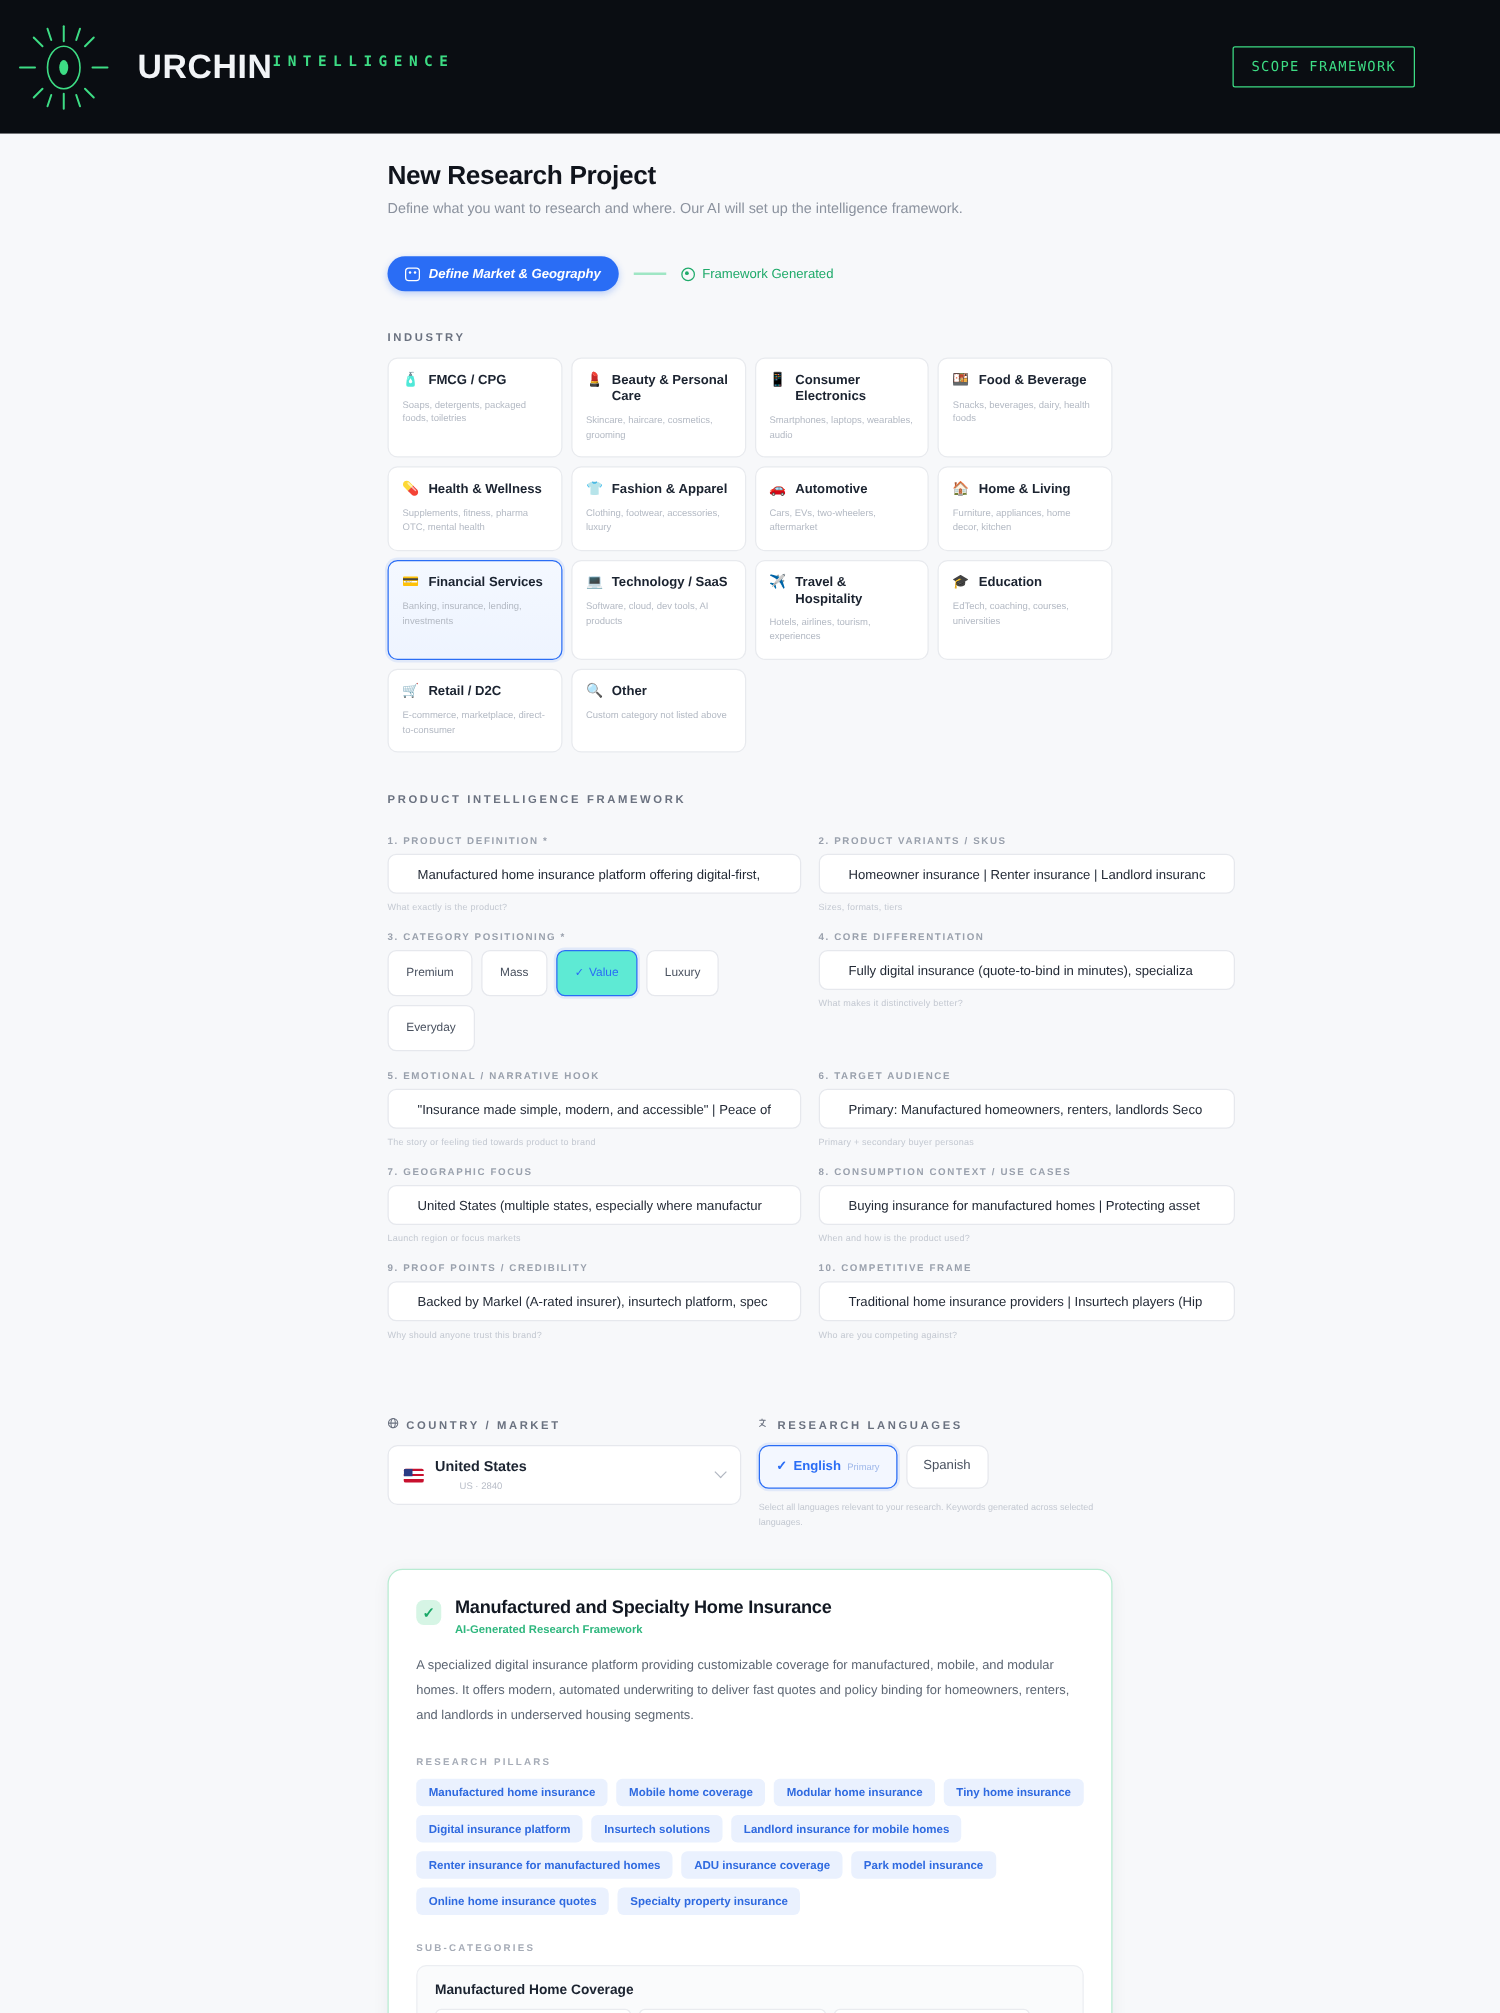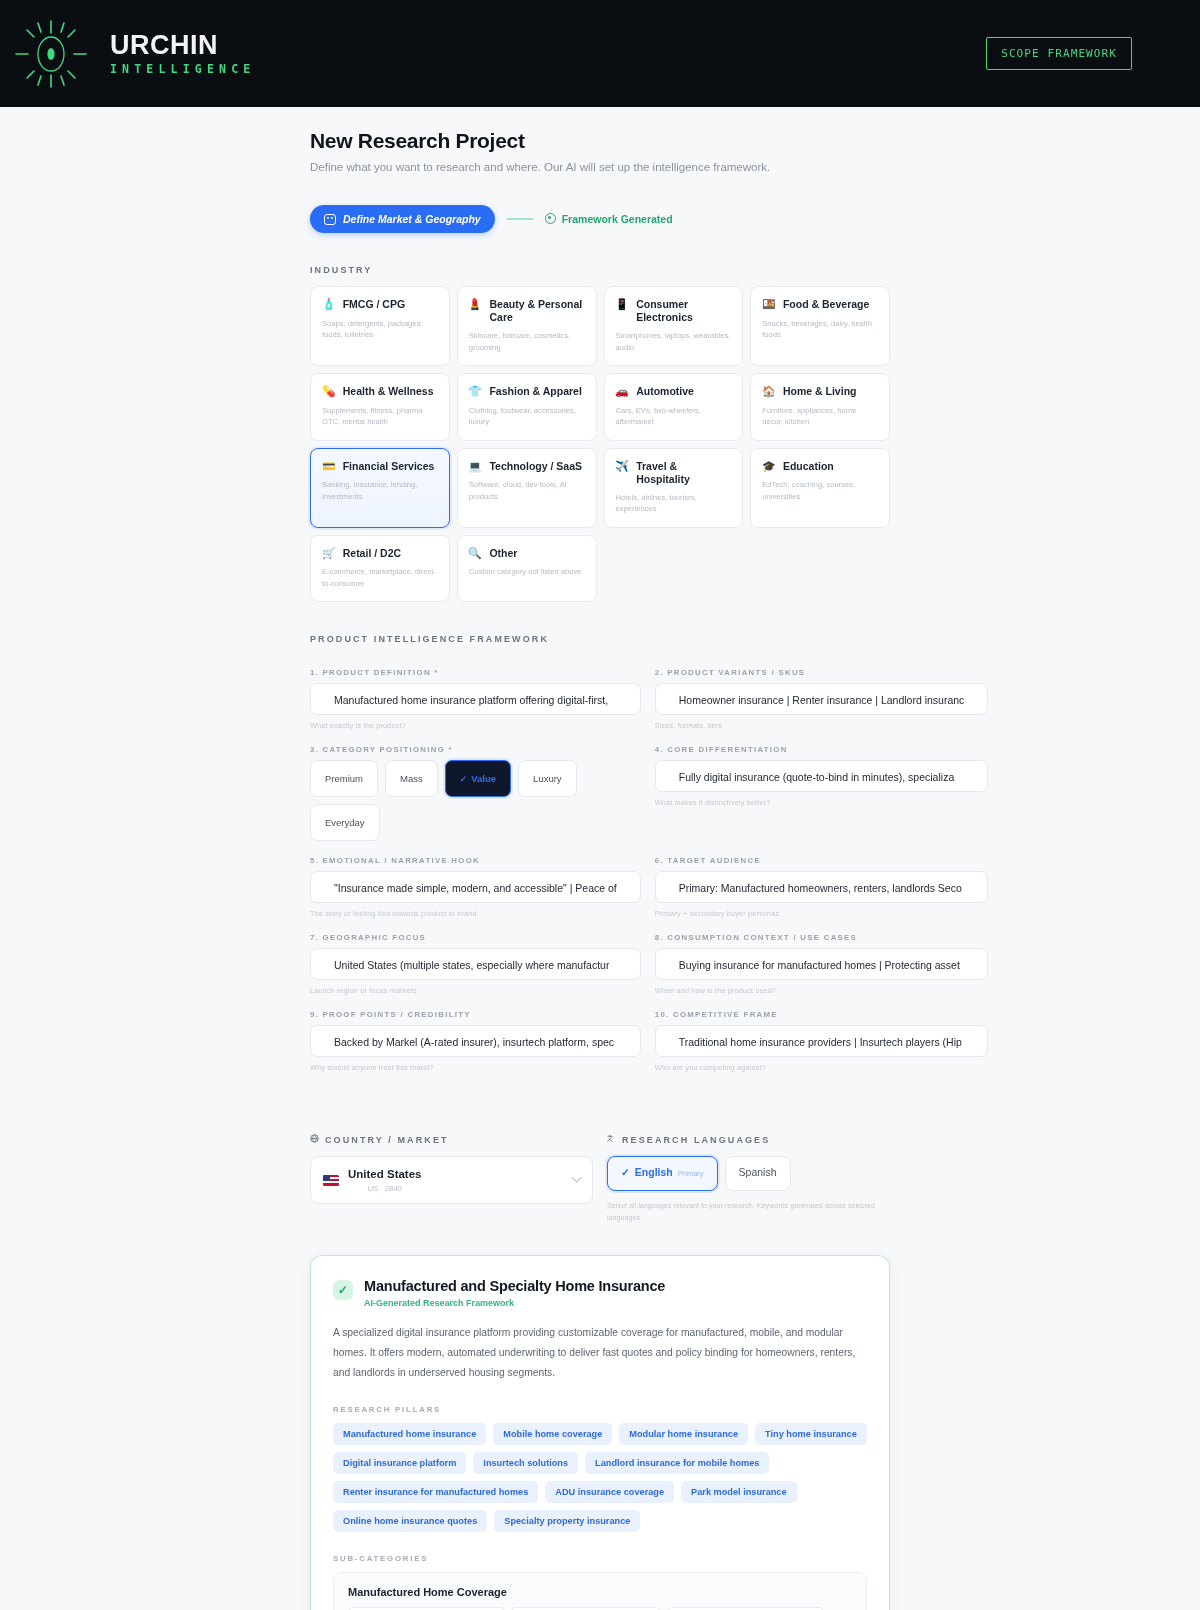--- a/index.html
+++ b/index.html
@@ -15,21 +15,21 @@
   .topbar {
     height: 107px;
     background: #0a0d12;
     display: flex;
     align-items: center;
     padding: 0 68px 0 0;
     position: relative;
   }
   .brand { display: flex; align-items: center; gap: 16px; padding-left: 8px; }
   .sun-logo { width: 86px; height: 86px; position: relative; flex: none; }
-  .brand-text { display: flex; flex-direction: column; justify-content: center; }
+  .brand-text { display: flex; justify-content: center; }
   .brand-name {
     font-size: 27px; font-weight: 700; color: #f2f4f7;
     letter-spacing: 0.5px; line-height: 1.05;
     font-family: "Liberation Sans Narrow", "Liberation Sans", sans-serif;
   }
   .brand-sub {
     font-size: 11.5px; color: #3ddc84; letter-spacing: 5.2px;
     font-weight: 600; margin-top: 3px;
     font-family: "DejaVu Sans Mono", monospace;
   }
@@ -69,22 +69,22 @@
     display: inline-flex; align-items: center; gap: 7px;
     background: #2a6df5; color: #fff;
     font-size: 10.5px; font-weight: 600;
     padding: 8px 14px; border-radius: 999px;
     box-shadow: 0 2px 6px rgba(42,109,245,0.3);
     cursor: pointer;
     font-style: italic;
   }
   .step-line { width: 26px; height: 1.5px; background: #9fe6c4; margin: 0 12px; }
   .step-done {
-    display: inline-flex; gap: 6px;
-    color: #1faa6a; font-size: 10.5px; font-weight: 700;
+    display: inline-flex; align-items: center; gap: 6px;
+    color: #1faa6a; font-size: 10.5px; font-weight: 400;
   }
   .circ-ico {
     width: 11px; height: 11px; border-radius: 50%;
     border: 1.4px solid currentColor; display: inline-block;
     position: relative; flex: none;
   }
   .circ-ico::after {
     content: ""; position: absolute; width: 3px; height: 3px;
     background: currentColor; border-radius: 50%;
     left: 2.2px; top: 2.2px;
@@ -143,22 +143,22 @@
   }
   .field-hint {
     font-size: 7.2px; color: #c3c8d1; margin-top: 6px; letter-spacing: .2px;
   }
   .chip-row { display: flex; flex-wrap: wrap; gap: 7px; }
   .chip {
     background: #fff; border: 1px solid #e6e8ed; border-radius: 7px;
     padding: 12px 14px; font-size: 9.5px; color: #4a5260; cursor: pointer; text-align: center;
   }
   .chip.on {
-    border: 1.6px solid #2a6df5; color: #2a6df5; font-weight: 700;
-    background: #0f172a;
+    border: 1.6px solid #2a6df5; color: #2a6df5; font-weight: 400;
+    background: #5eead4;
     box-shadow: 0 0 0 2px rgba(42,109,245,0.10);
   }
   .chip .tick { margin-right: 4px; font-size: 9px; }
 
   
   .bottom-grid {
     display: grid; grid-template-columns: 1fr 1fr; column-gap: 14px; margin-top: 28px;
   }
   .country-select {
     background: #fff; border: 1px solid #e6e8ed; border-radius: 8px;

